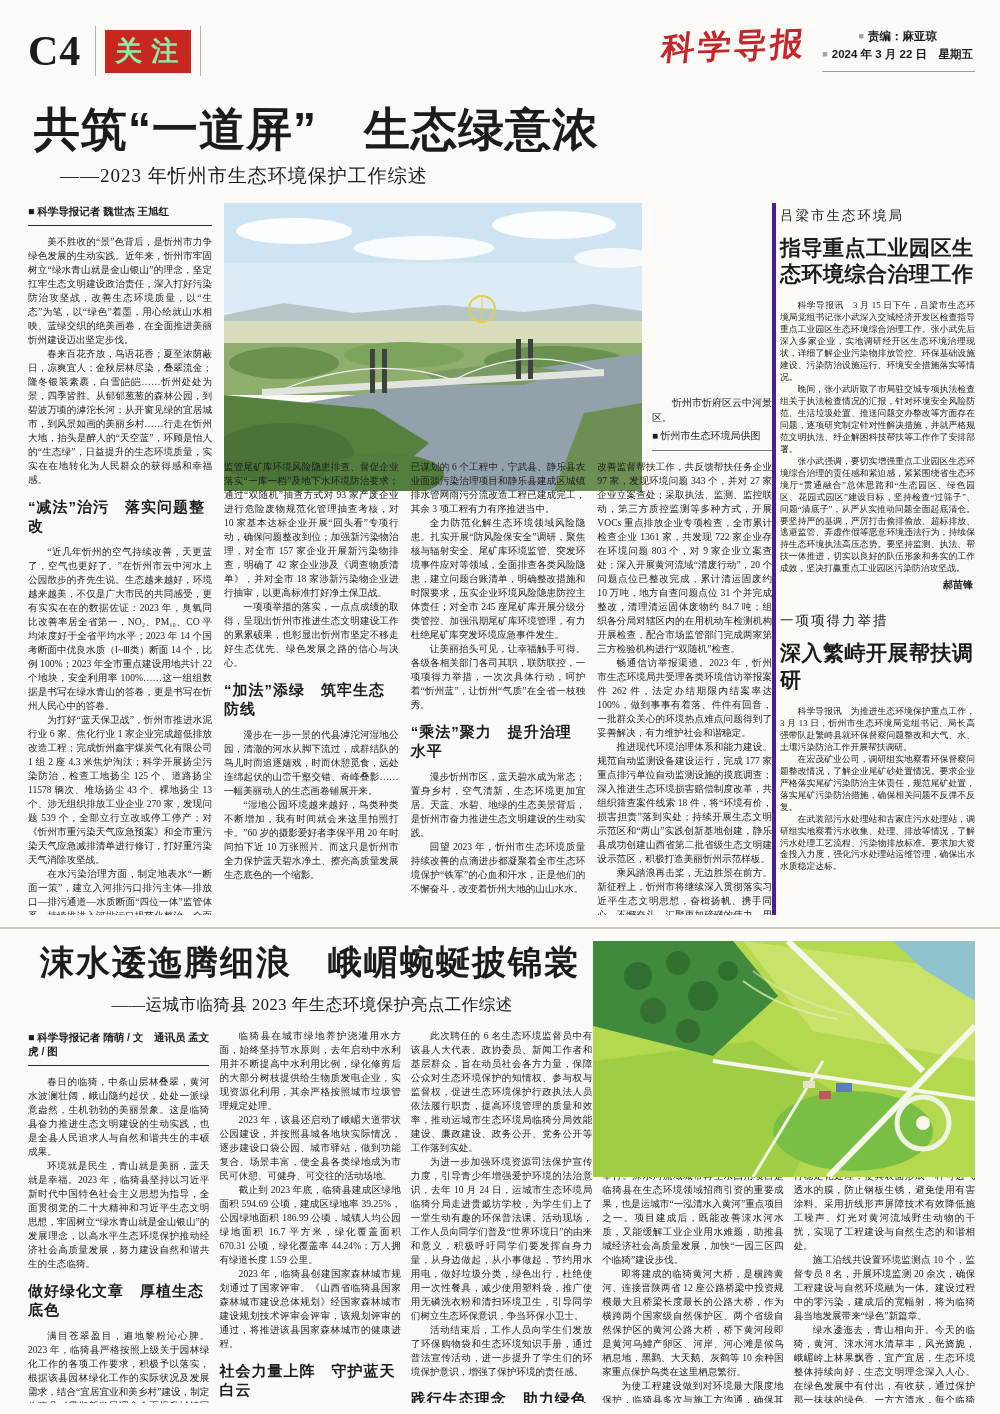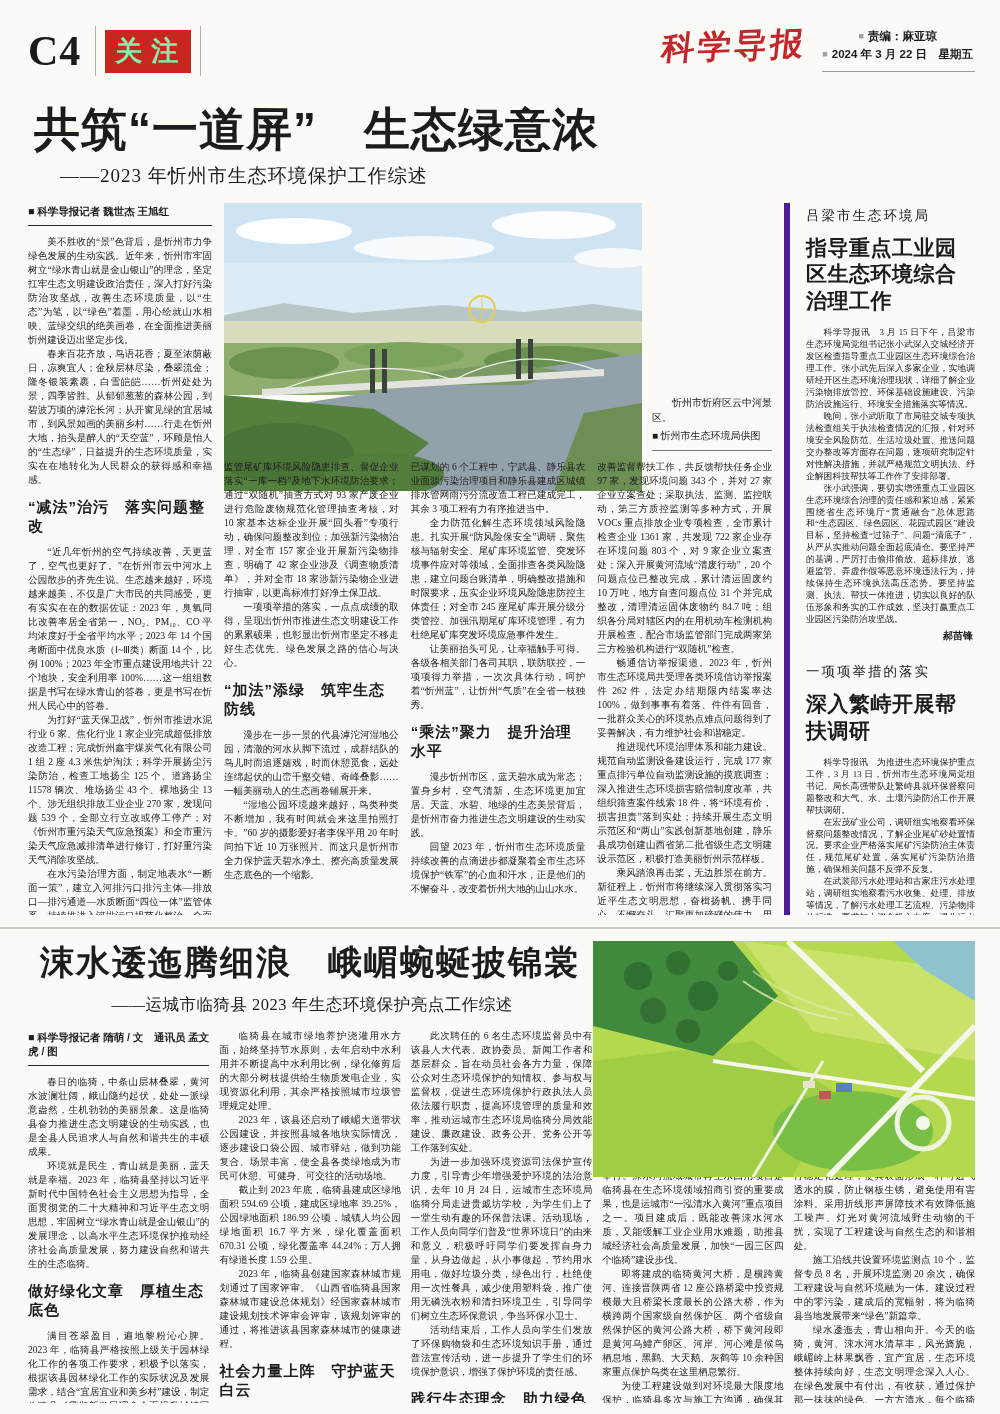--- a/index.html
+++ b/index.html
@@ -44,21 +44,21 @@
   
   .para{font-size:9.6px;line-height:1.46;text-align:justify;text-indent:2em;margin:0;}
   .para.cont{text-indent:0;}
   .subhead{font-family:"Liberation Sans",sans-serif;font-size:15px;font-weight:bold;
            margin:11px 0 9px;letter-spacing:1px;}
   .byline{font-family:"Liberation Sans",sans-serif;font-weight:bold;font-size:10.5px;
           border-bottom:1px solid #2a2a2a;padding-bottom:6px;margin:2px 0 9px;text-indent:0;}
   .signature{text-align:right;font-weight:bold;font-size:10px;margin:3px 2px 0 0;font-family:"Liberation Sans",sans-serif;}
 
   
-  .sidebar{flex:1;margin-left:12px;border-left:6px solid #4c1d95;padding-left:16px;min-width:0;}
+  .sidebar{flex:1;margin-left:0;border-left:4px solid #4c1d95;padding-left:4px;min-width:0;}
   .kicker{font-family:"Liberation Sans",sans-serif;font-size:13.5px;letter-spacing:2px;margin:4px 0 10px;}
   .sb-headline{font-family:"Liberation Sans",sans-serif;font-weight:bold;font-size:21px;
                line-height:1.28;margin:0 0 12px;letter-spacing:0.5px;}
   .sidebar .para{font-size:8.8px;line-height:1.36;}
   .sb-article+.sb-article{margin-top:20px;}
 
   
   .section-divider{border:none;border-top:2px solid #cbcbc5;margin:12px -25px 12px -28px;}
   .bottom-section{position:relative;height:462px;overflow:hidden;}
   .bottom-head{width:562px;text-align:center;}
@@ -175,21 +175,21 @@
         <p class="kicker">吕梁市生态环境局</p>
         <h2 class="sb-headline">指导重点工业园区生态环境综合治理工作</h2>
         <div>
             <p class="para">科学导报讯　3 月 15 日下午，吕梁市生态环境局党组书记张小武深入交城经济开发区检查指导重点工业园区生态环境综合治理工作。张小武先后深入多家企业，实地调研经开区生态环境治理现状，详细了解企业污染物排放管控、环保基础设施建设、污染防治设施运行、环境安全措施落实等情况。</p>
             <p class="para">晚间，张小武听取了市局驻交城专项执法检查组关于执法检查情况的汇报，针对环境安全风险防范、生活垃圾处置、推送问题交办整改等方面存在问题，逐项研究制定针对性解决措施，并就严格规范文明执法、纾企解困科技帮扶等工作作了安排部署。</p>
             <p class="para">张小武强调，要切实增强重点工业园区生态环境综合治理的责任感和紧迫感，紧紧围绕省生态环境厅“贯通融合”总体思路和“生态园区、绿色园区、花园式园区”建设目标，坚持检查“过筛子”、问题“清底子”，从严从实推动问题全面起底清仓。要坚持严的基调，严厉打击偷排偷放、超标排放、逃避监管、弄虚作假等恶意环境违法行为，持续保持生态环境执法高压态势。要坚持监测、执法、帮扶一体推进，切实以良好的队伍形象和务实的工作成效，坚决打赢重点工业园区污染防治攻坚战。</p>
             <p class="signature">郝苗锋</p>
           </div>
       </div>
       <div class="sb-article">
-        <p class="kicker">一项项举措的落实</p>
+        <p class="kicker">一项项得力举措</p>
         <h2 class="sb-headline">深入繁峙开展帮扶调研</h2>
         <div>
             <p class="para">科学导报讯　为推进生态环境保护重点工作，3 月 13 日，忻州市生态环境局党组书记、局长高强带队赴繁峙县就环保督察问题整改和大气、水、土壤污染防治工作开展帮扶调研。</p>
             <p class="para">在宏茂矿业公司，调研组实地察看环保督察问题整改情况，了解企业尾矿砂处置情况。要求企业严格落实尾矿污染防治主体责任，规范尾矿处置，落实尾矿污染防治措施，确保相关问题不反弹不反复。</p>
             <p class="para">在武装部污水处理站和古家庄污水处理站，调研组实地察看污水收集、处理、排放等情况，了解污水处理工艺流程、污染物排放标准。要求加大资金投入力度，强化污水处理站运维管理，确保出水水质稳定达标。</p>
           </div>
       </div>
     </aside>
   </div>
 

